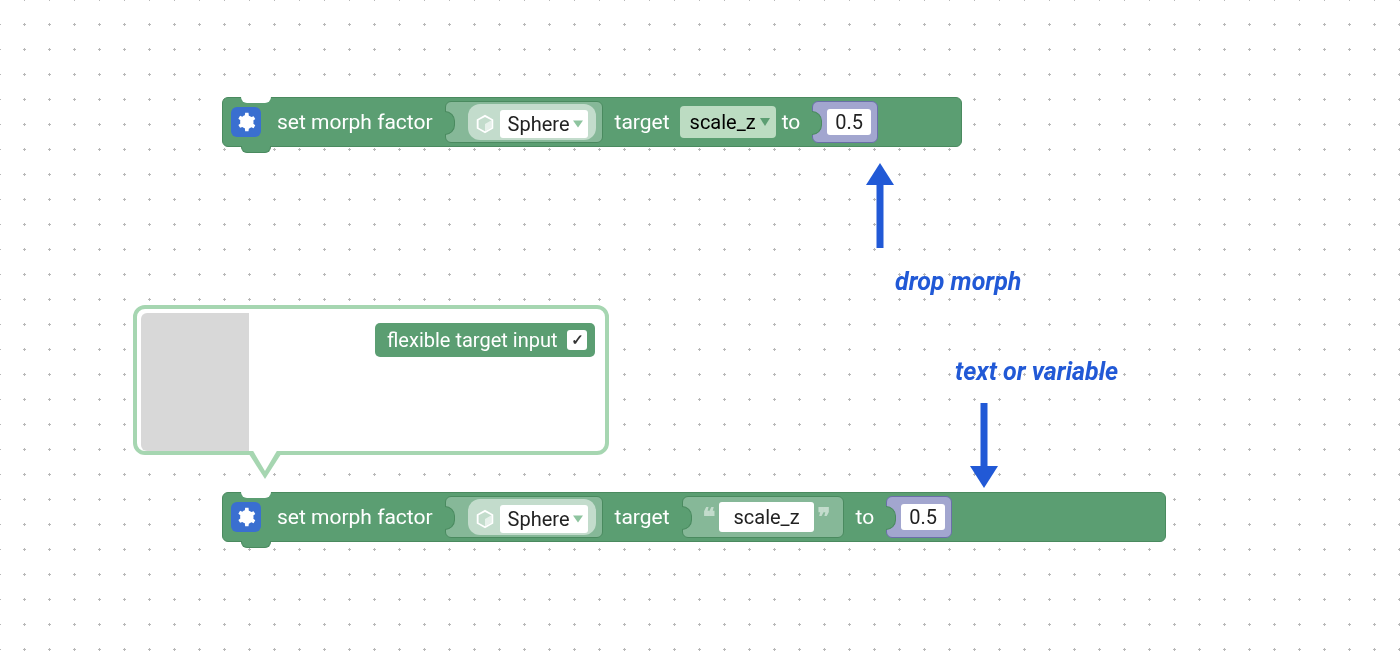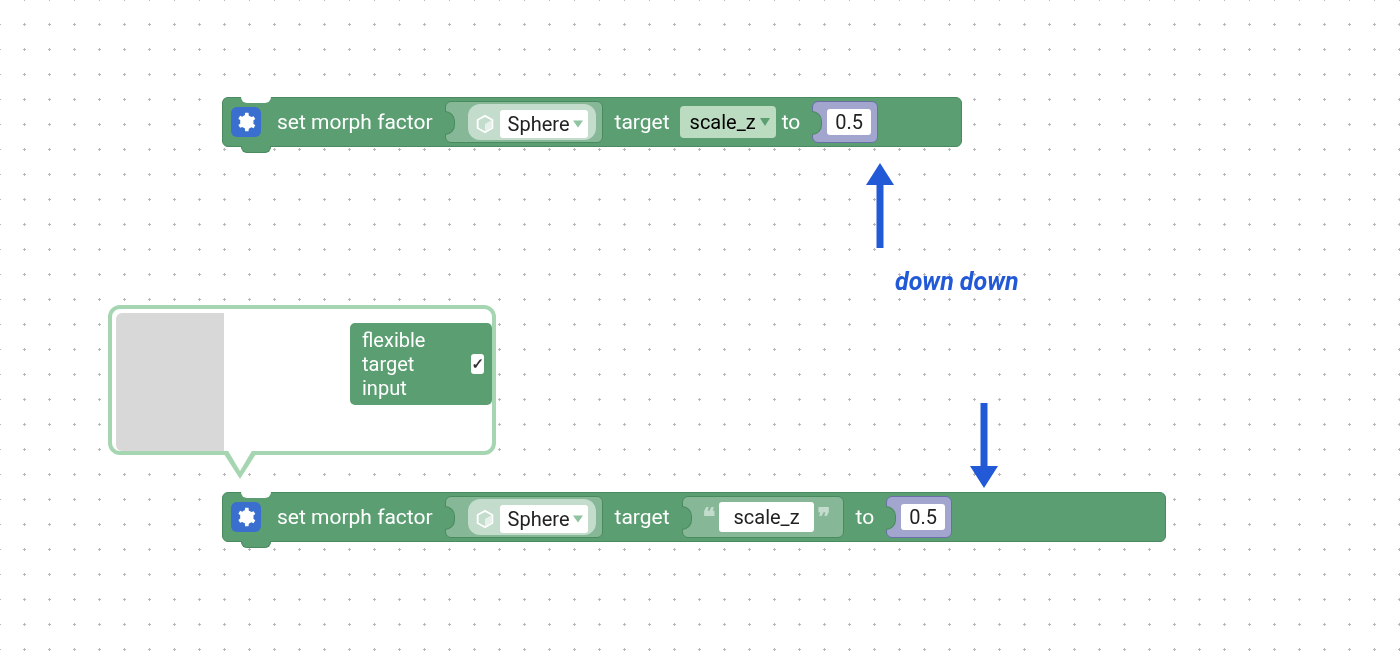--- a/index.html
+++ b/index.html
@@ -54,21 +54,21 @@
   .text-slot{background:#86b898;border:1px solid #4a8a5f;border-radius:6px;
     height:40px;display:flex;align-items:center;position:relative;
     padding:0 8px 0 16px;margin:0 6px;}
   .text-slot .cut{position:absolute;left:-1px;top:9px;width:9px;height:22px;
     background:#5b9e72;border-radius:0 11px 11px 0;border:1px solid #4a8a5f;
     border-left:none;}
   .text-slot .q{color:#c3dccc;font-size:24px;font-weight:bold;margin:0 4px;font-family:Georgia,serif;}
   .text-slot .field{background:#fff;color:#222;border-radius:3px;padding:3px 14px;
     font-size:20px;}
   
-  .bubble{position:absolute;left:108px;top:305px;width:388px;height:150px;
+  .bubble{position:absolute;left:133px;top:305px;width:476px;height:150px;
     background:#fff;border:4px solid #a6d6b1;border-radius:12px;box-sizing:border-box;}
   .bubble .grey{position:absolute;left:4px;top:4px;width:108px;height:138px;
     background:#d8d8d8;border-radius:6px 0 0 6px;}
   .bubble .chip{position:absolute;left:238px;top:14px;background:#5b9e72;
     color:#fff;border-radius:5px;padding:5px 8px 5px 12px;font-size:20px;
     display:flex;align-items:center;}
   .bubble .chip .cb{width:20px;height:20px;background:#fff;border-radius:3px;
     margin-left:10px;display:flex;align-items:center;justify-content:center;
     color:#333;font-size:15px;font-weight:bold;}
   .bubble .tail{position:absolute;left:110px;bottom:-28px;width:0;height:0;
@@ -164,20 +164,21 @@
     <div class="num-slot">
       <div class="cut"></div>
       <div class="field">0.5</div>
     </div>
   </div>
 
   <svg class="arrow" style="left:860px;top:163px" width="40" height="90">
     <line x1="20" y1="85" x2="20" y2="12" stroke="#2159d6" stroke-width="7"></line>
     <polygon points="20,0 6,22 34,22" fill="#2159d6"></polygon>
   </svg>
-  <div class="anno" style="left:895px;top:267px">down down</div>
+  <div class="anno" style="left:895px;top:267px">drop morph</div>
 
+  <div class="anno" style="left:955px;top:357px">text or variable</div>
   <svg class="arrow" style="left:964px;top:398px" width="40" height="90">
     <line x1="20" y1="5" x2="20" y2="78" stroke="#2159d6" stroke-width="7"></line>
     <polygon points="20,90 6,68 34,68" fill="#2159d6"></polygon>
   </svg>
 
 </div>
 
 </body></html>

